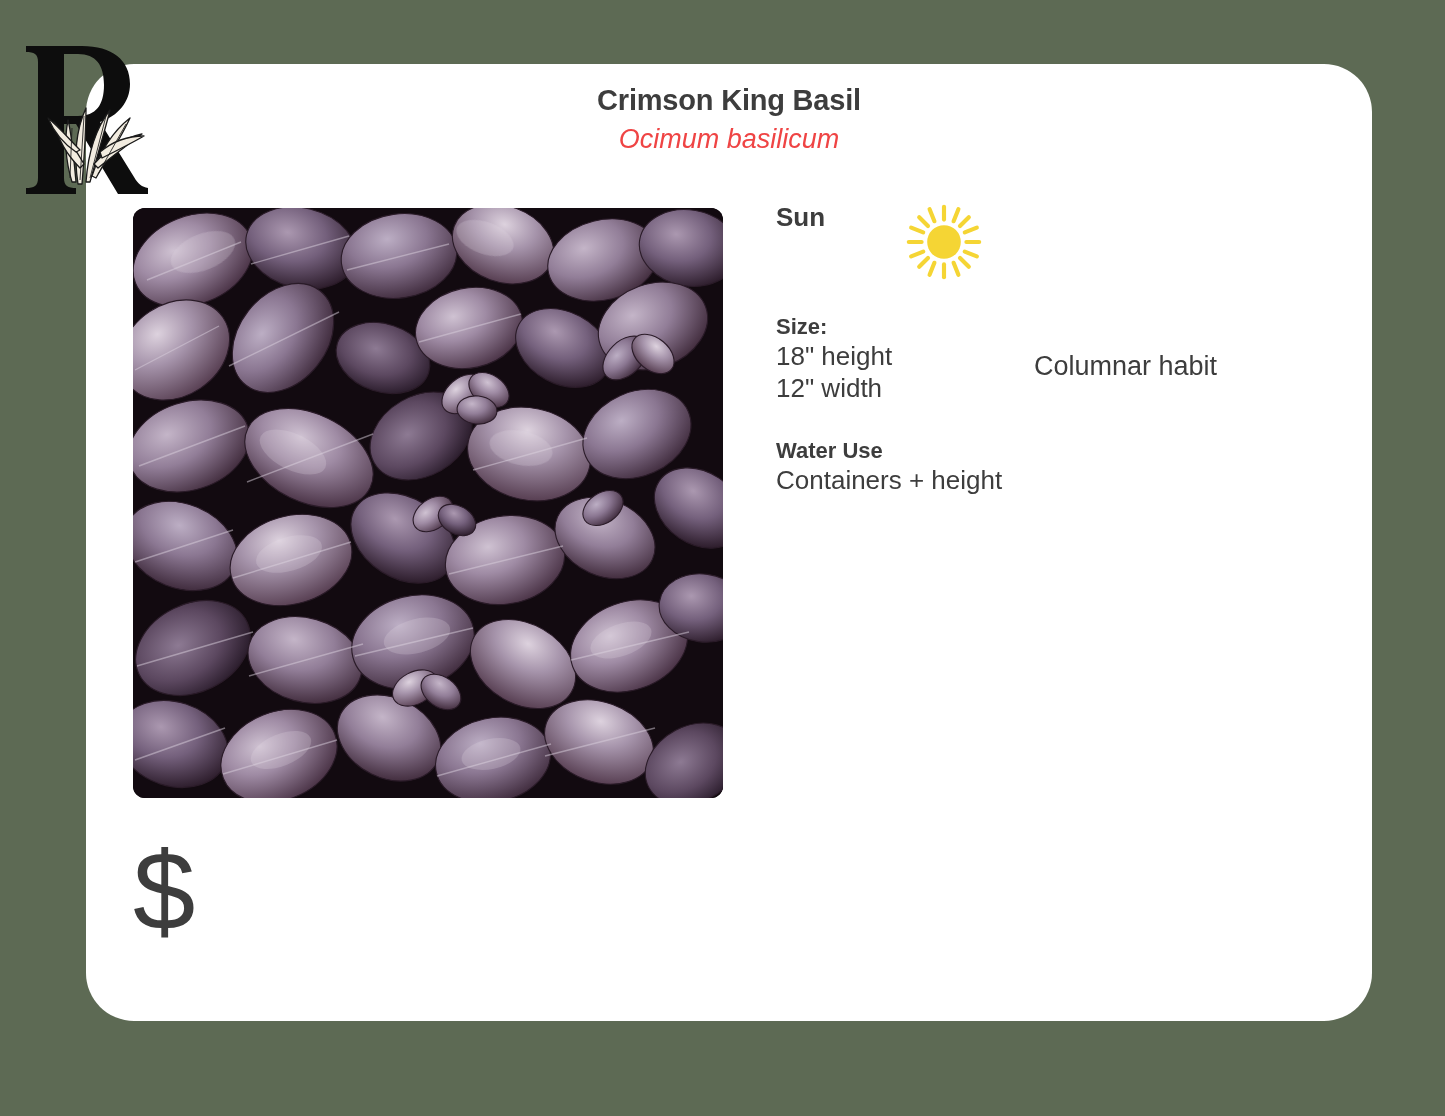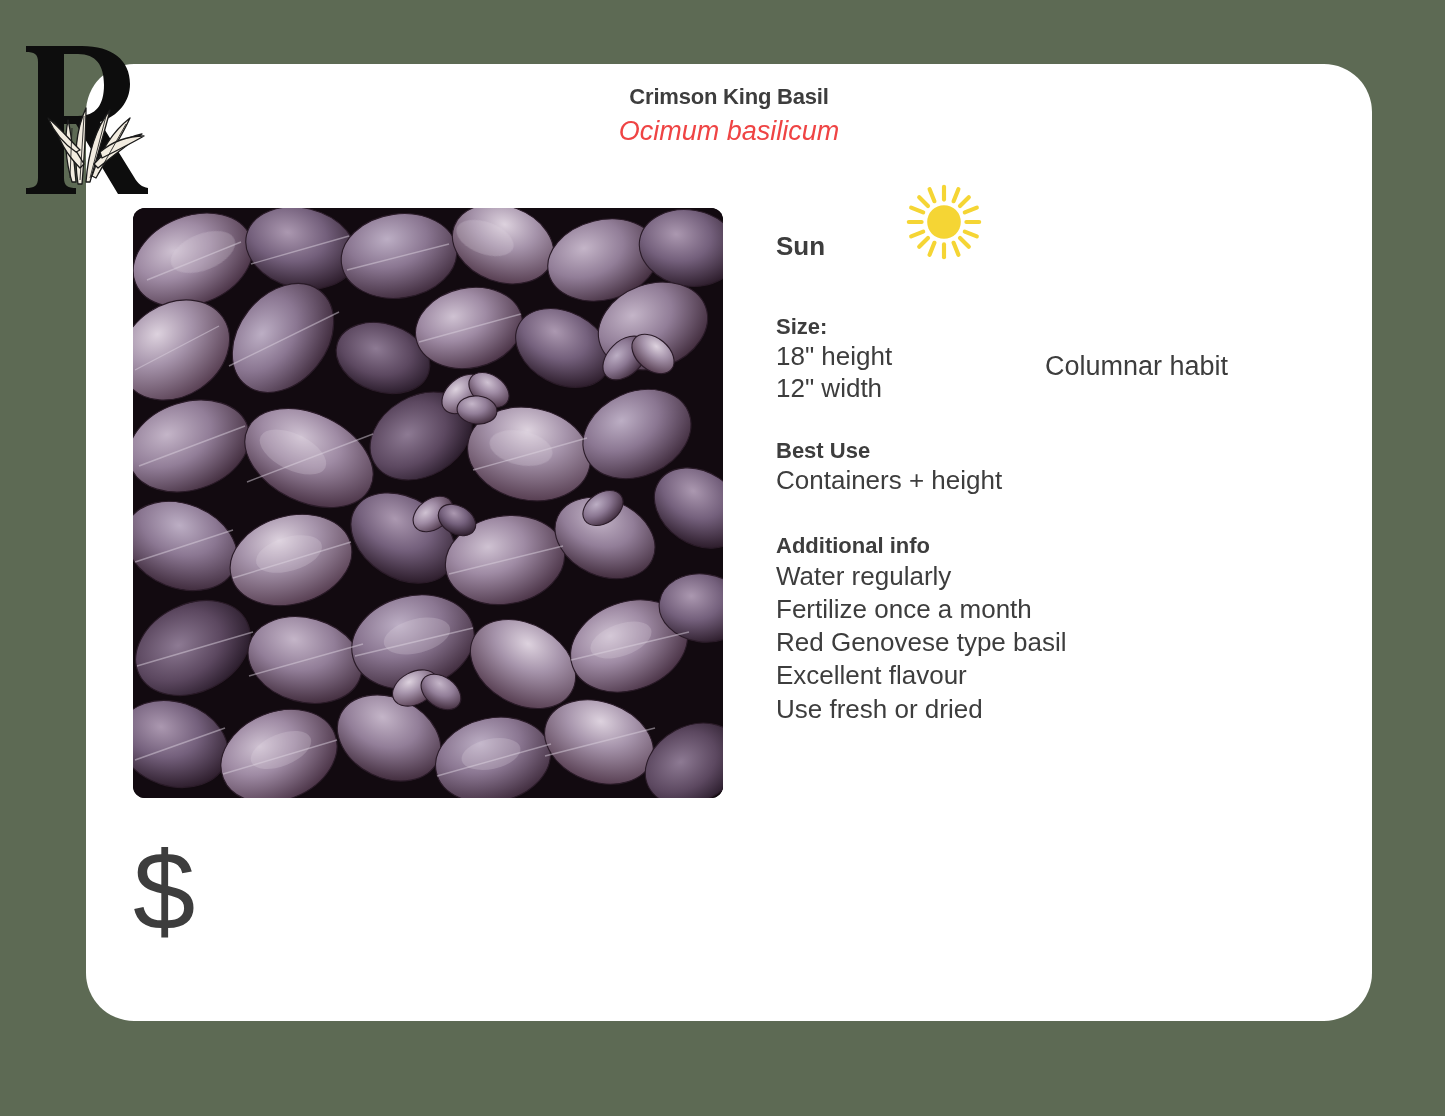--- a/index.html
+++ b/index.html
@@ -40,21 +40,21 @@
 
   
   #card-header {
     position: absolute;
     left: 0;
     top: 20px;
     width: 100%;
     text-align: center;
   }
   #common-name {
-    font-size: 22px;
+    font-size: 29px;
     font-weight: bold;
     color: #3d3d3d;
     letter-spacing: -0.2px;
     line-height: 1.15;
   }
   #botanical-name {
     font-size: 27px;
     font-style: italic;
     color: #ef4444;
     margin-top: 7px;
@@ -93,40 +93,40 @@
   }
   .section-line {
     font-size: 26px;
     color: #3d3d3d;
     line-height: 1.22;
   }
 
   
   #sun-row {
     display: flex;
-    align-items: flex-end;
+    align-items: flex-start;
     height: 60px;
   }
   #sun-label {
     font-size: 26px;
     font-weight: bold;
     color: #3d3d3d;
   }
   #sun-icon {
     margin-left: 78px;
     width: 82px;
     height: 80px;
     display: block;
   }
 
   
   #size-block { margin-top: 52px; position: relative; }
   #habit-note {
     position: absolute;
-    left: 269px;
+    left: 258px;
     top: 36px;
     font-size: 27px;
     color: #3d3d3d;
     white-space: nowrap;
     line-height: 1.22;
   }
 
   #bestuse-block { margin-top: 34px; }
   #additional-block { margin-top: 36px; }
   #additional-block .section-line { line-height: 1.28; }
@@ -319,32 +319,24 @@
     </div>
 
     <div id="size-block" class="info-block">
       <div class="section-heading">Size:</div>
       <div class="section-line">18" height</div>
       <div class="section-line">12" width</div>
       <div id="habit-note">Columnar habit</div>
     </div>
 
     <div id="bestuse-block" class="info-block">
-      <div class="section-heading">Best Use</div>
+      <div class="section-heading">Water Use</div>
       <div class="section-line">Containers + height</div>
     </div>
 
-    <div id="additional-block" class="info-block">
-      <div class="section-heading">Additional info</div>
-      <div class="section-line">Water regularly</div>
-      <div class="section-line">Fertilize once a month</div>
-      <div class="section-line">Red Genovese type basil</div>
-      <div class="section-line">Excellent flavour</div>
-      <div class="section-line">Use fresh or dried</div>
-    </div>
   </div>
 
   <div id="price-row">
     <span id="price-symbol">$</span>
     <span id="price-value"></span>
   </div>
 
 </div>
 
 <div id="brand-logo">

